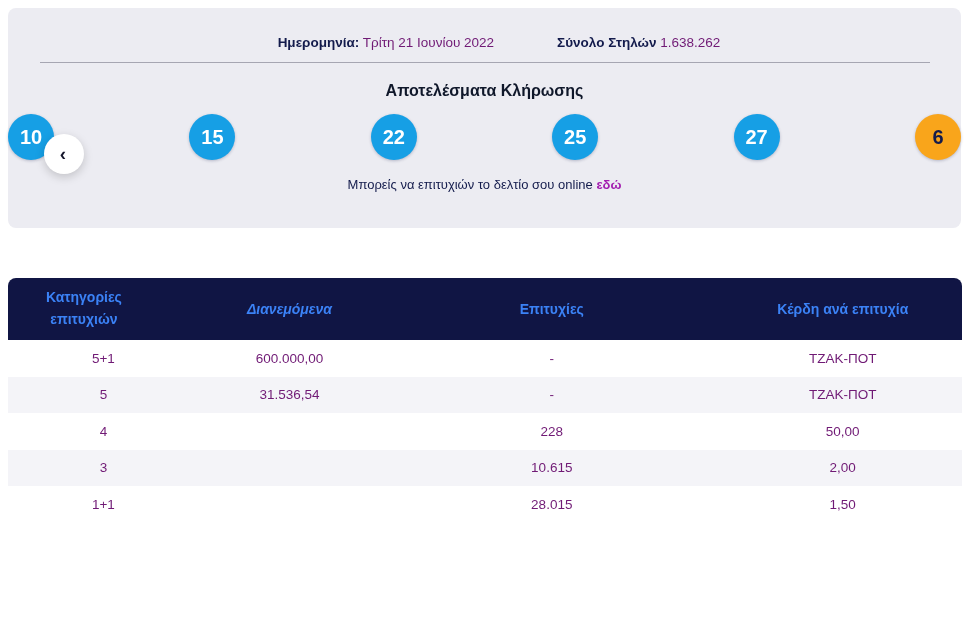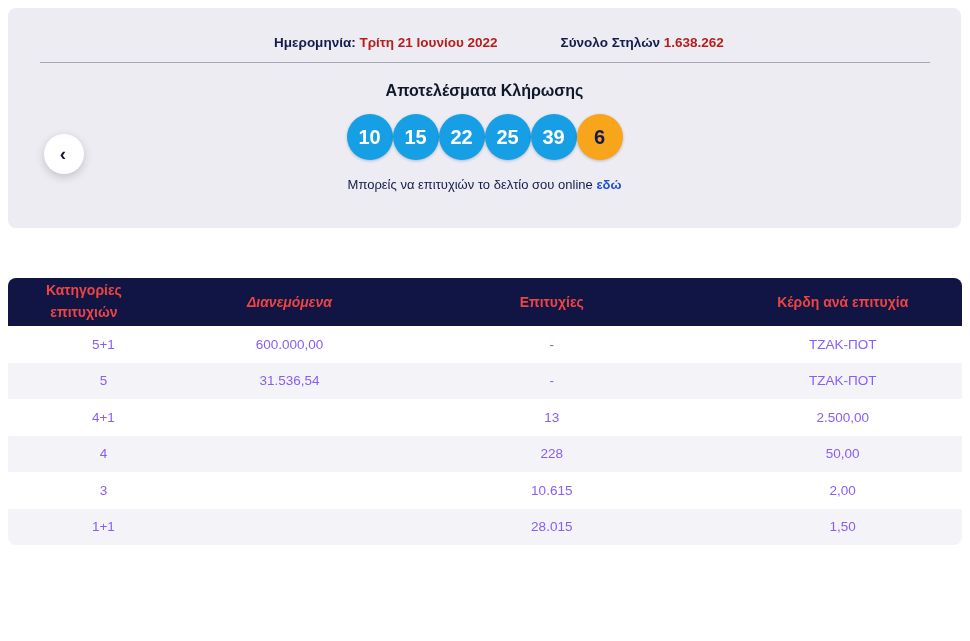--- a/index.html
+++ b/index.html
@@ -30,36 +30,36 @@
   }
   .meta {
     margin-top: 12px;
     font-size: 13.5px;
     color: #131b4c;
     display: flex;
     justify-content: center;
     gap: 34px;
   }
   .meta .lbl { font-weight: 700; padding-left: 29px; }
-  .meta .val { color: #b91c1c; font-weight: 700; }
+  .meta .val { color: #701a75; font-weight: 400; }
   .divider {
     border: none;
     border-top: 1px solid #a6a6b2;
     margin: 12px 31px 0 32px;
   }
   .results-title {
     margin: 19px 0 0;
     font-size: 16px;
     font-weight: 700;
     color: #0f172a;
   }
   .balls {
     margin-top: 14px;
     display: flex;
-    justify-content: center;
+    justify-content: space-between;
   }
   .ball {
     width: 46px; height: 46px;
     border-radius: 50%;
     background: #169fe5;
     color: #ffffff;
     font-size: 20px;
     font-weight: 700;
     display: flex;
     align-items: center;
@@ -67,21 +67,21 @@
     box-shadow: 0 1px 3px rgba(19,27,76,0.25);
   }
   .ball.bonus { background: #f9a51b; color: #131b4c; }
   .online {
     margin: 17px 0 0;
     font-size: 13px;
     color: #131b4c;
   }
   .online-link {
     font-weight: 700;
-    color: #1d4ed8;
+    color: #a21caf;
     text-decoration: none;
     cursor: pointer;
   }
   .prev-btn {
     position: absolute;
     left: 36px; top: 126px;
     width: 40px; height: 40px;
     border-radius: 50%;
     background: #ffffff;
     border: none;
@@ -105,41 +105,41 @@
     border-radius: 8px;
     overflow: hidden;
   }
   table {
     width: 100%;
     border-collapse: collapse;
     text-align: center;
   }
   thead tr {
     background: #101544;
-    color: #ef4444;
-    height: 48px;
+    color: #3b82f6;
+    height: 62px;
   }
   th {
     font-size: 14px;
     font-weight: 700;
     vertical-align: middle;
   }
   th:nth-child(1) { width: 20%; padding-right: 40px; }
   th:nth-child(2) { width: 19%; font-style: italic; }
   th:nth-child(3) { width: 36%; }
   th:nth-child(4) { width: 25%; }
   th:nth-child(1) .wrap {
     display: inline-block;
     max-width: 92px;
     line-height: 1.55;
   }
   tbody tr {
     height: 36.5px;
     background: #ffffff;
-    color: #8b5cf6;
+    color: #701a75;
     font-size: 13.5px;
   }
   tbody tr:nth-child(even) { background: #f4f4f8; }
   td { vertical-align: middle; }
 </style>
 </head>
 <body>
 
 <div class="page">
 
@@ -158,21 +158,21 @@
 
     <hr class="divider">
 
     <h2 class="results-title">Αποτελέσματα Κλήρωσης</h2>
 
     <div class="balls">
         <div class="ball">10</div>
         <div class="ball">15</div>
         <div class="ball">22</div>
         <div class="ball">25</div>
-        <div class="ball">39</div>
+        <div class="ball">27</div>
         <div class="ball bonus">6</div>
       </div>
 
     <p class="online">
       <span>Μπορείς να επιτυχιών το δελτίο σου online</span>
       <a class="online-link">εδώ</a>
     </p>
 
     <button class="prev-btn">
       <span class="chev">‹</span>
@@ -196,26 +196,20 @@
             <td>-</td>
             <td>ΤΖΑΚ-ΠΟΤ</td>
           </tr>
           <tr>
             <td>5</td>
             <td>31.536,54</td>
             <td>-</td>
             <td>ΤΖΑΚ-ΠΟΤ</td>
           </tr>
           <tr>
-            <td>4+1</td>
-            <td></td>
-            <td>13</td>
-            <td>2.500,00</td>
-          </tr>
-          <tr>
             <td>4</td>
             <td></td>
             <td>228</td>
             <td>50,00</td>
           </tr>
           <tr>
             <td>3</td>
             <td></td>
             <td>10.615</td>
             <td>2,00</td>

